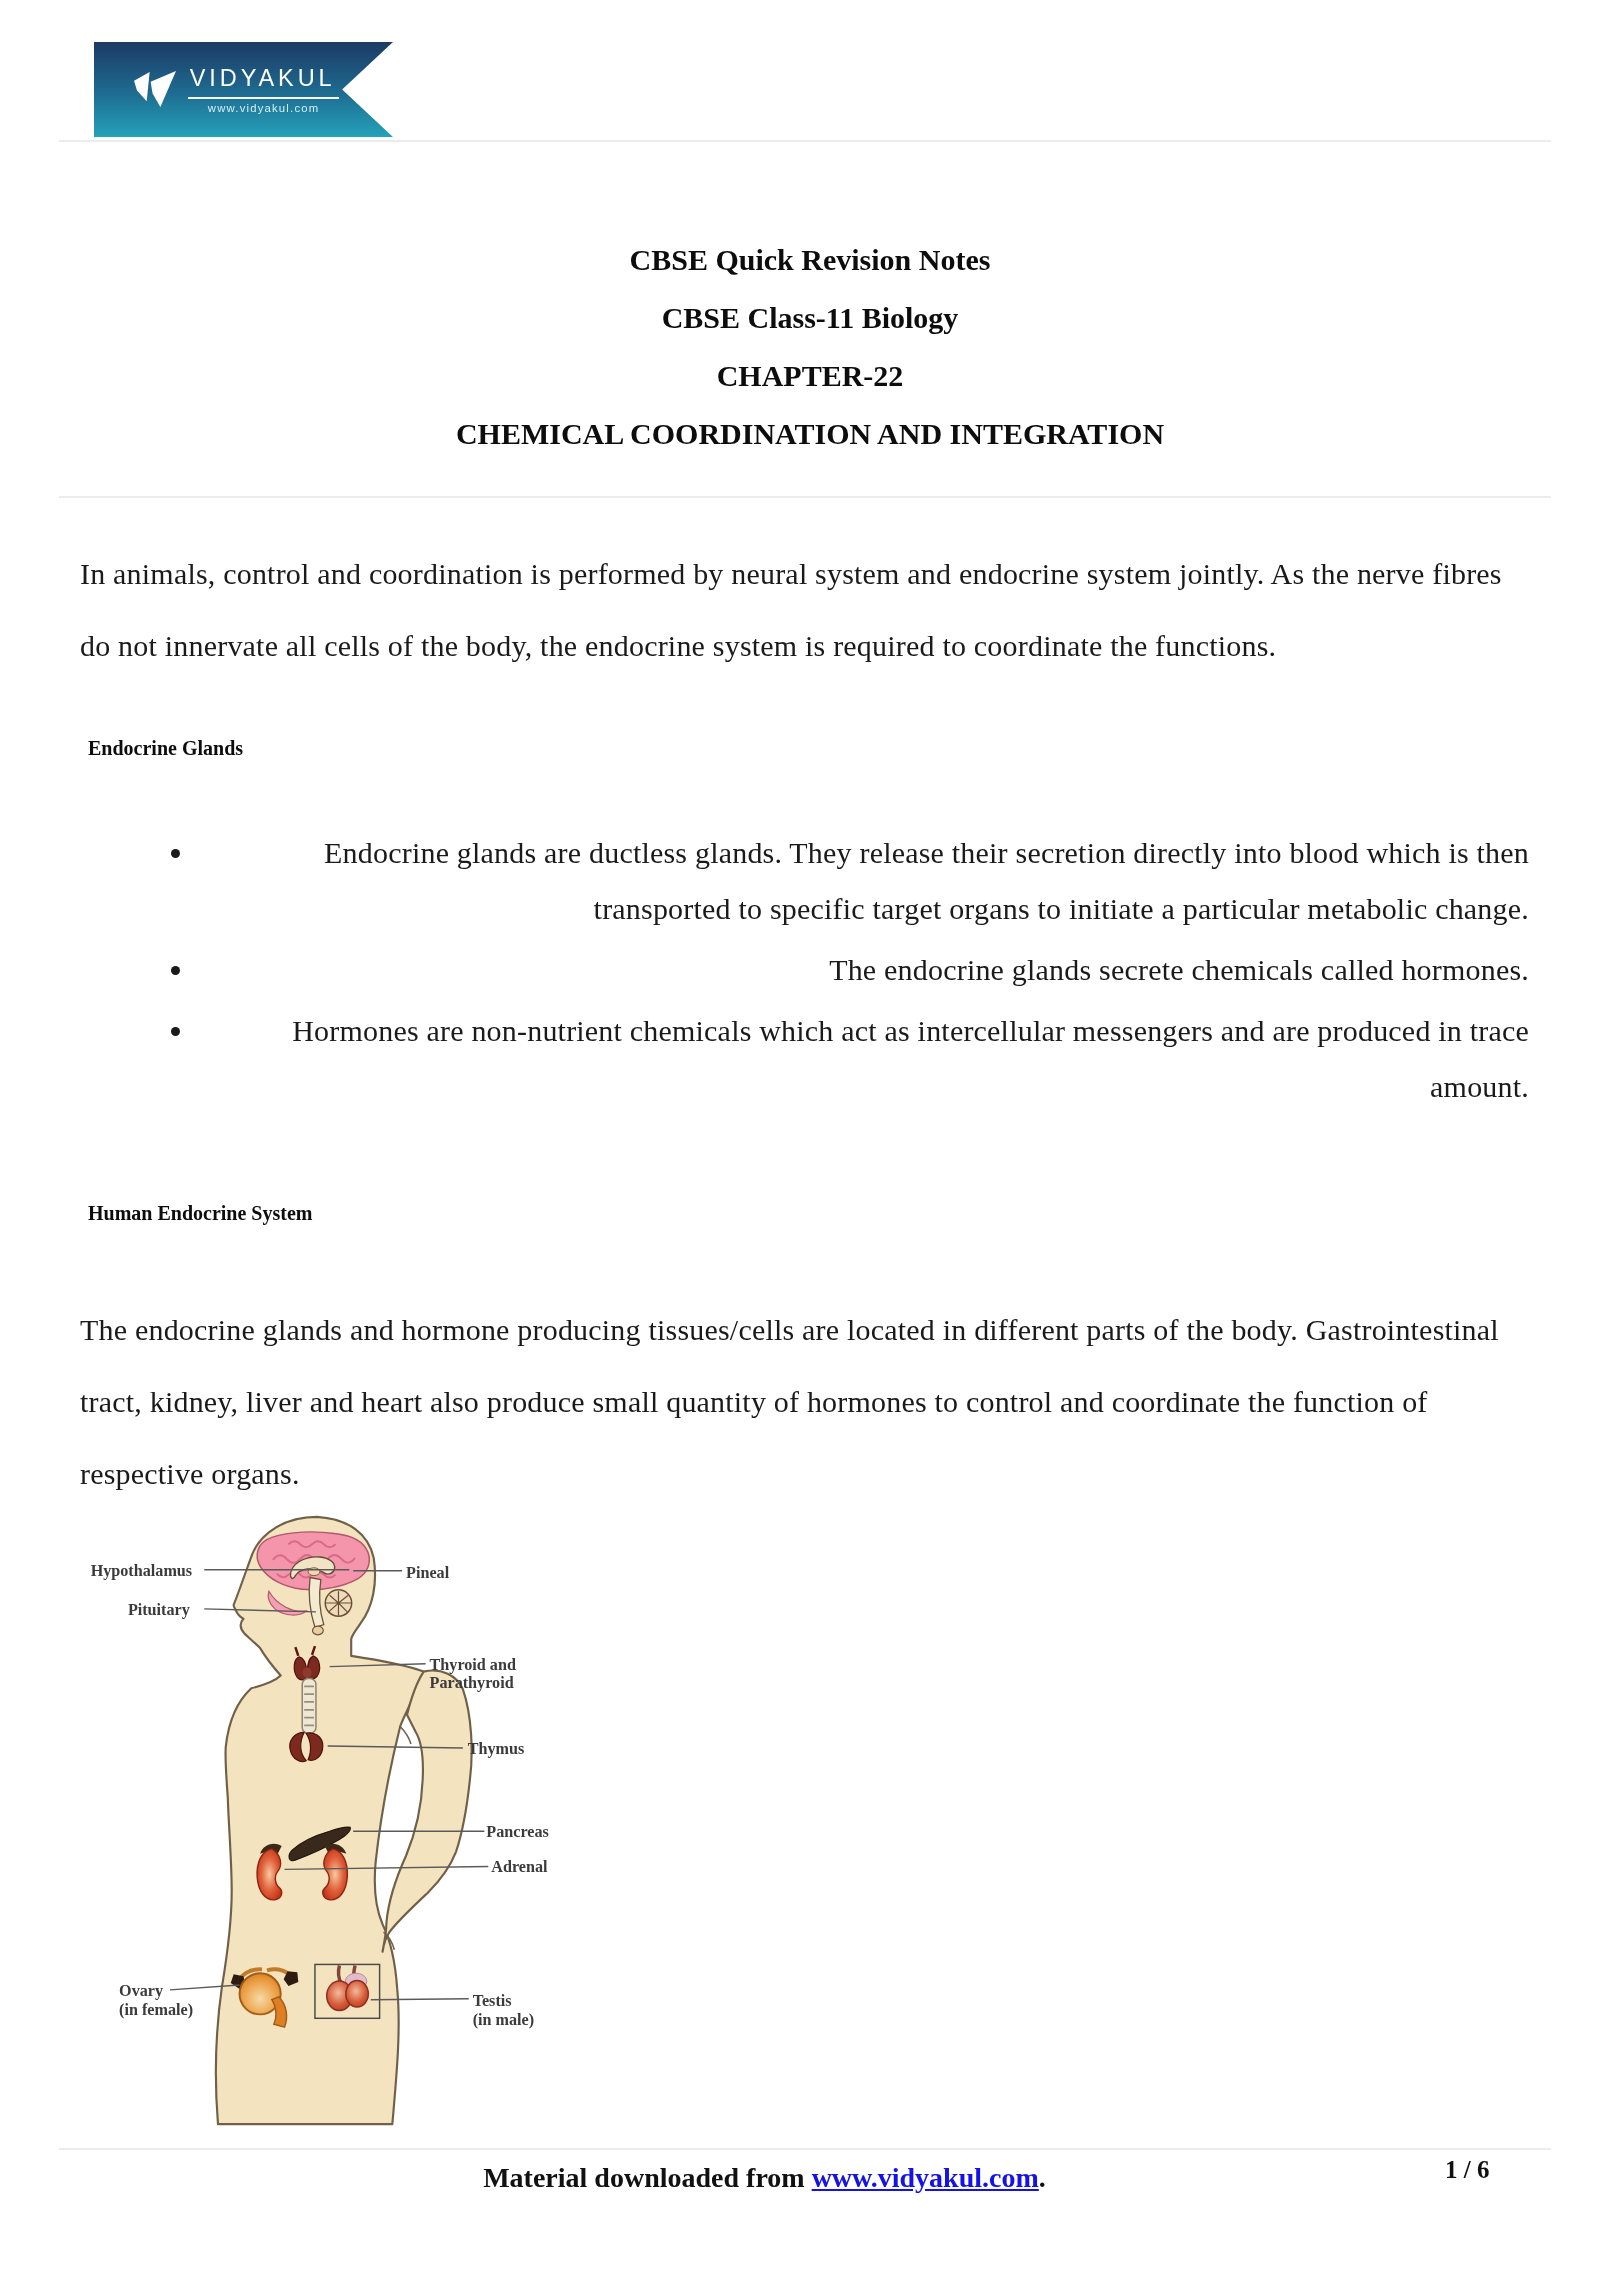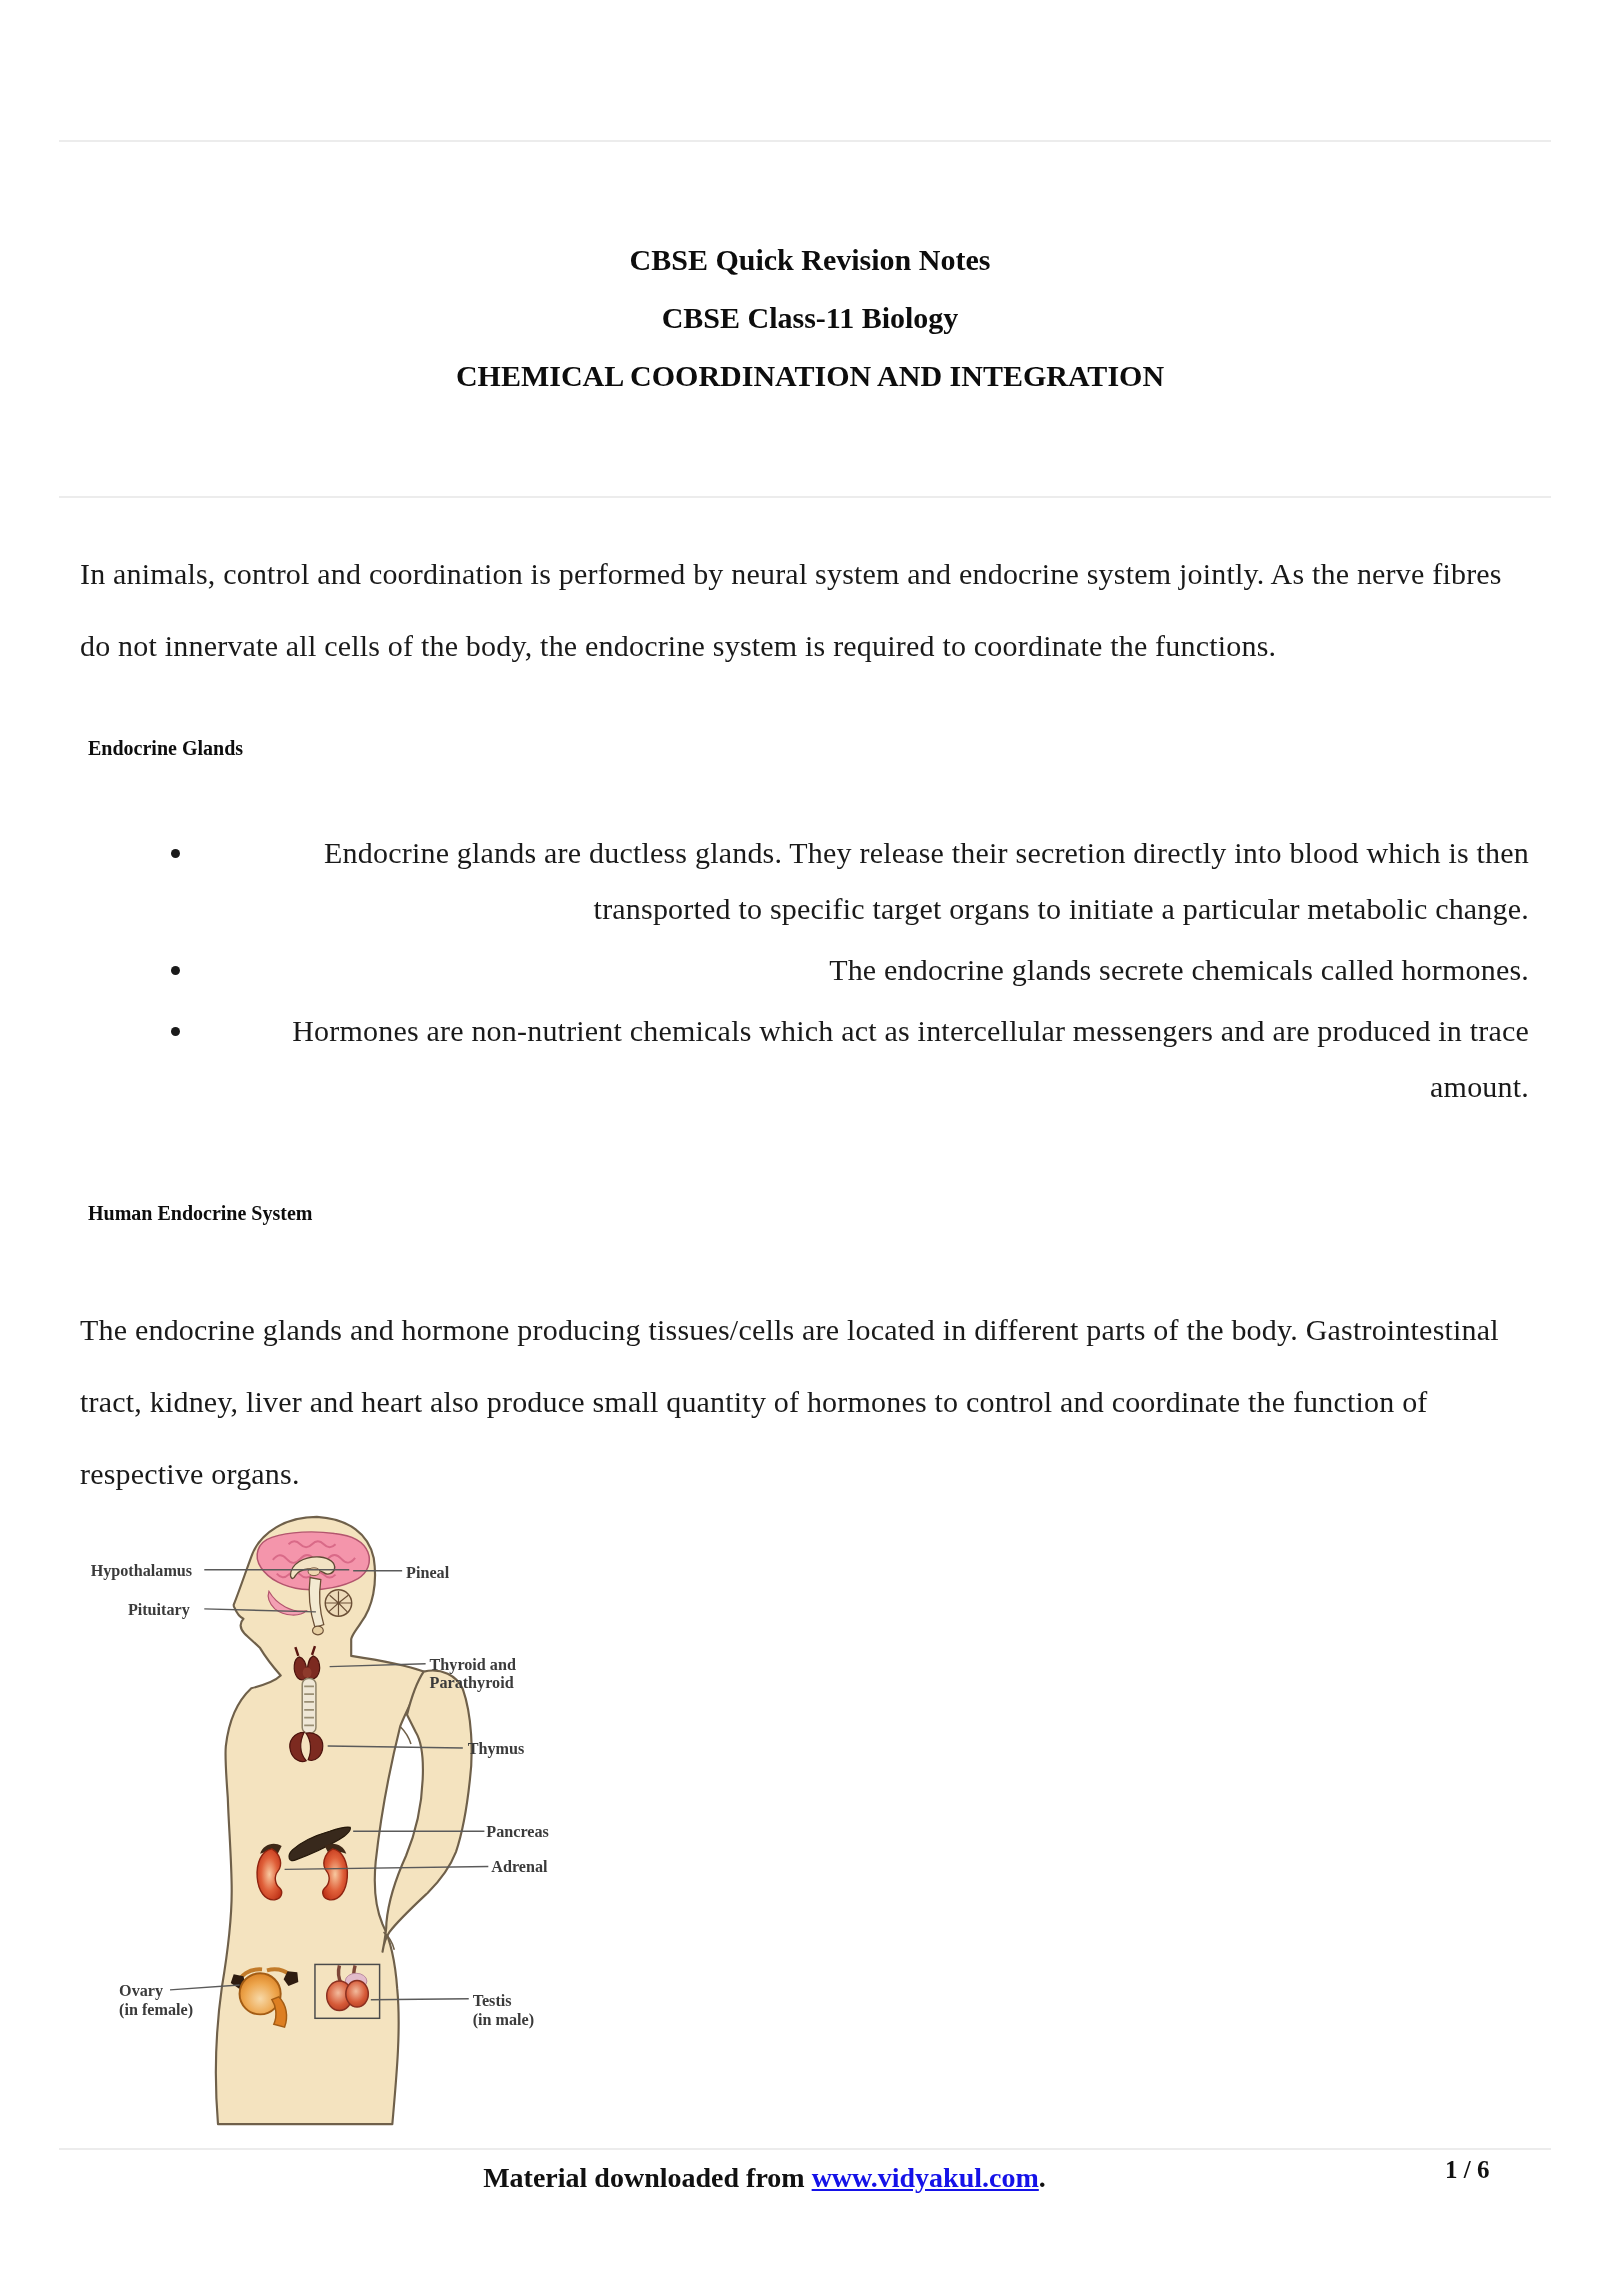--- a/index.html
+++ b/index.html
@@ -57,26 +57,37 @@
   .footer a { color:#1512e8; text-decoration:underline; }
   .page-number {
     position:absolute; left:1445px; top:2156px; font-size:25px; font-weight:bold; color:#111;
   }
 </style>
 </head>
 <body>
 
 <div class="page">
 
+  <div class="banner">
+    <svg class="logo-mark" viewBox="0 0 46 40">
+      <polygon points="1,11 17,2 14,32 4,21" fill="#ffffff"></polygon>
+      <polygon points="18,12 44,1 28,38 20,24" fill="#ffffff"></polygon>
+    </svg>
+    <div class="brand-col">
+      <div class="brand-name">VIDYAKUL</div>
+      <div class="brand-url">www.vidyakul.com</div>
+    </div>
+  </div>
 
   <div class="rule rule-top"></div>
 
   <div class="titles">
     <div>CBSE Quick Revision Notes</div>
     <div>CBSE Class-11 Biology</div>
+    <div>CHAPTER-22</div>
     <div>CHEMICAL COORDINATION AND INTEGRATION</div>
   </div>
 
   <div class="rule rule-mid"></div>
 
   <p class="para para-intro">In animals, control and coordination is performed by neural system and endocrine system jointly. As the nerve fibres do not innervate all cells of the body, the endocrine system is required to coordinate the functions.</p>
 
   <h2 class="sec-heading h-sec1">Endocrine Glands</h2>
   <div class="bullets">
     <ul>

